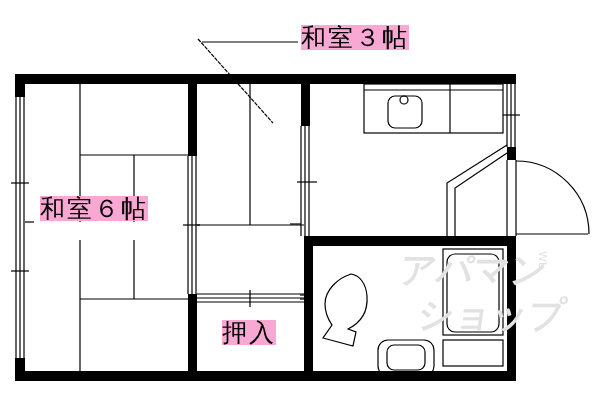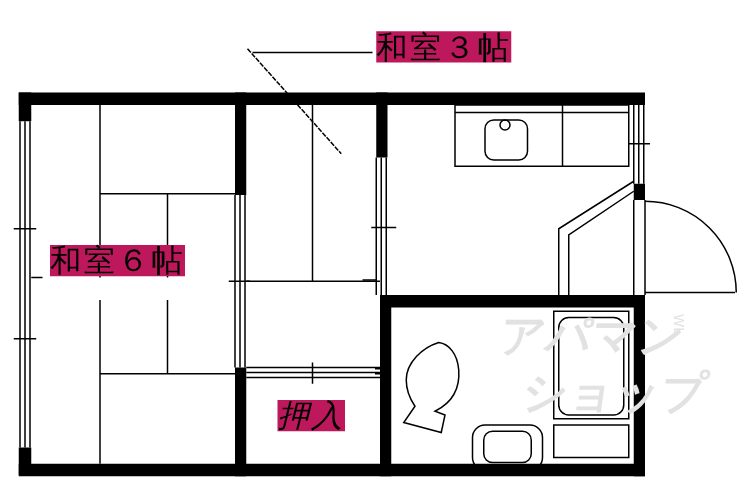--- a/index.html
+++ b/index.html
@@ -3,21 +3,21 @@
 <meta charset="utf-8">
 <style>
   html, body { margin: 0; padding: 0; background: #ffffff; }
   body { width: 600px; height: 400px; position: relative; overflow: hidden; font-family: "DejaVu Sans", sans-serif; }
   #plan { position: absolute; left: 0; top: 0; }
   .label {
     position: absolute;
     font-family: "DejaVu Sans", sans-serif;
     font-size: 25px;
     color: #000;
-    background: #be185d;
+    background: #f9a8d4;
     line-height: 1;
     white-space: nowrap;
     letter-spacing: 2px;
   }
   .watermark {
     position: absolute;
     font-family: "DejaVu Sans", sans-serif;
     font-weight: bold;
     color: #e2e2e2;
     line-height: 1;
@@ -124,13 +124,13 @@
     <line x1="300" y1="299" x2="304" y2="299"></line>
   </g>
 </svg>
 
 <div class="watermark" style="left:400px; top:252px; font-size:36px; transform:skewX(-8deg);">アパマン</div>
 <div class="watermark" style="left:418px; top:297px; font-size:36px; transform:skewX(-8deg);">ショップ</div>
 <div class="watermark" style="left:537px; top:251px; font-size:11px; writing-mode:vertical-rl; font-weight:normal;">WL</div>
 
 <div class="label" style="left:301px; top:25px;">和室３帖</div>
 <div class="label" style="left:40px; top:196px;">和室６帖</div>
-<div class="label" style="left:222px; top:320px;font-style:italic;">押入</div>
+<div class="label" style="left:222px; top:320px;">押入</div>
 
 </body></html>

